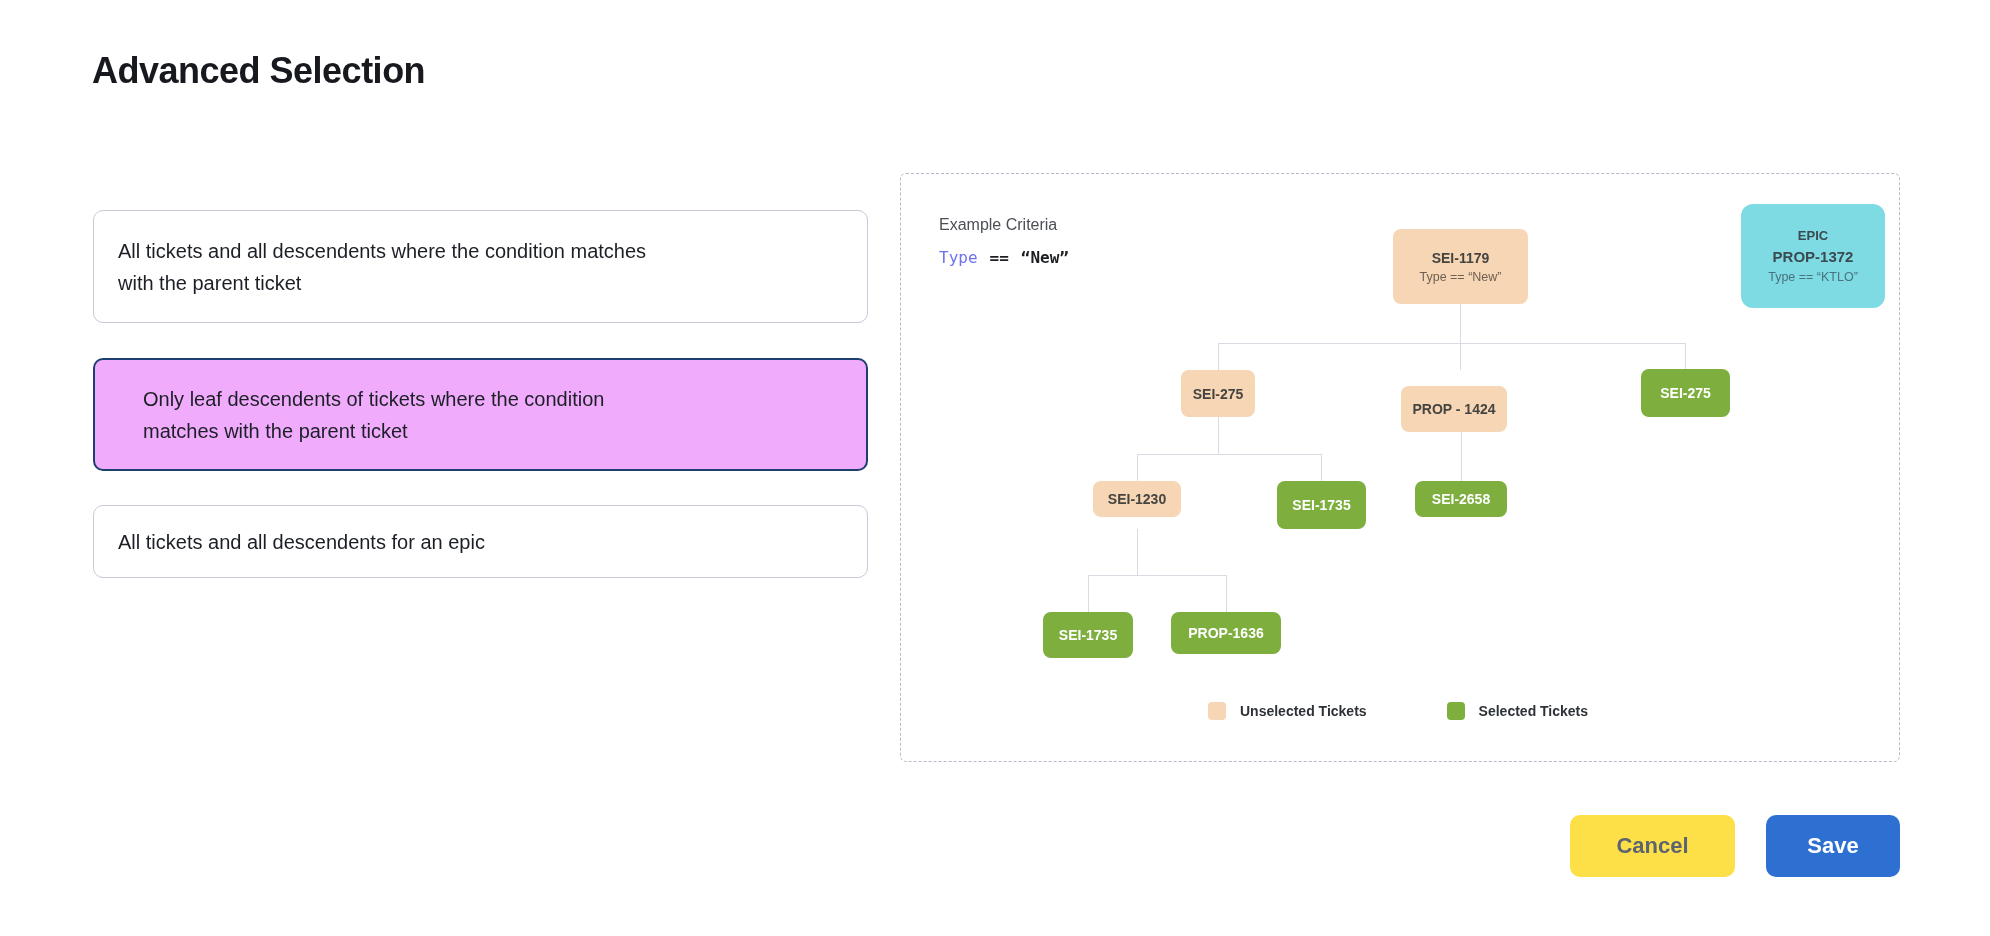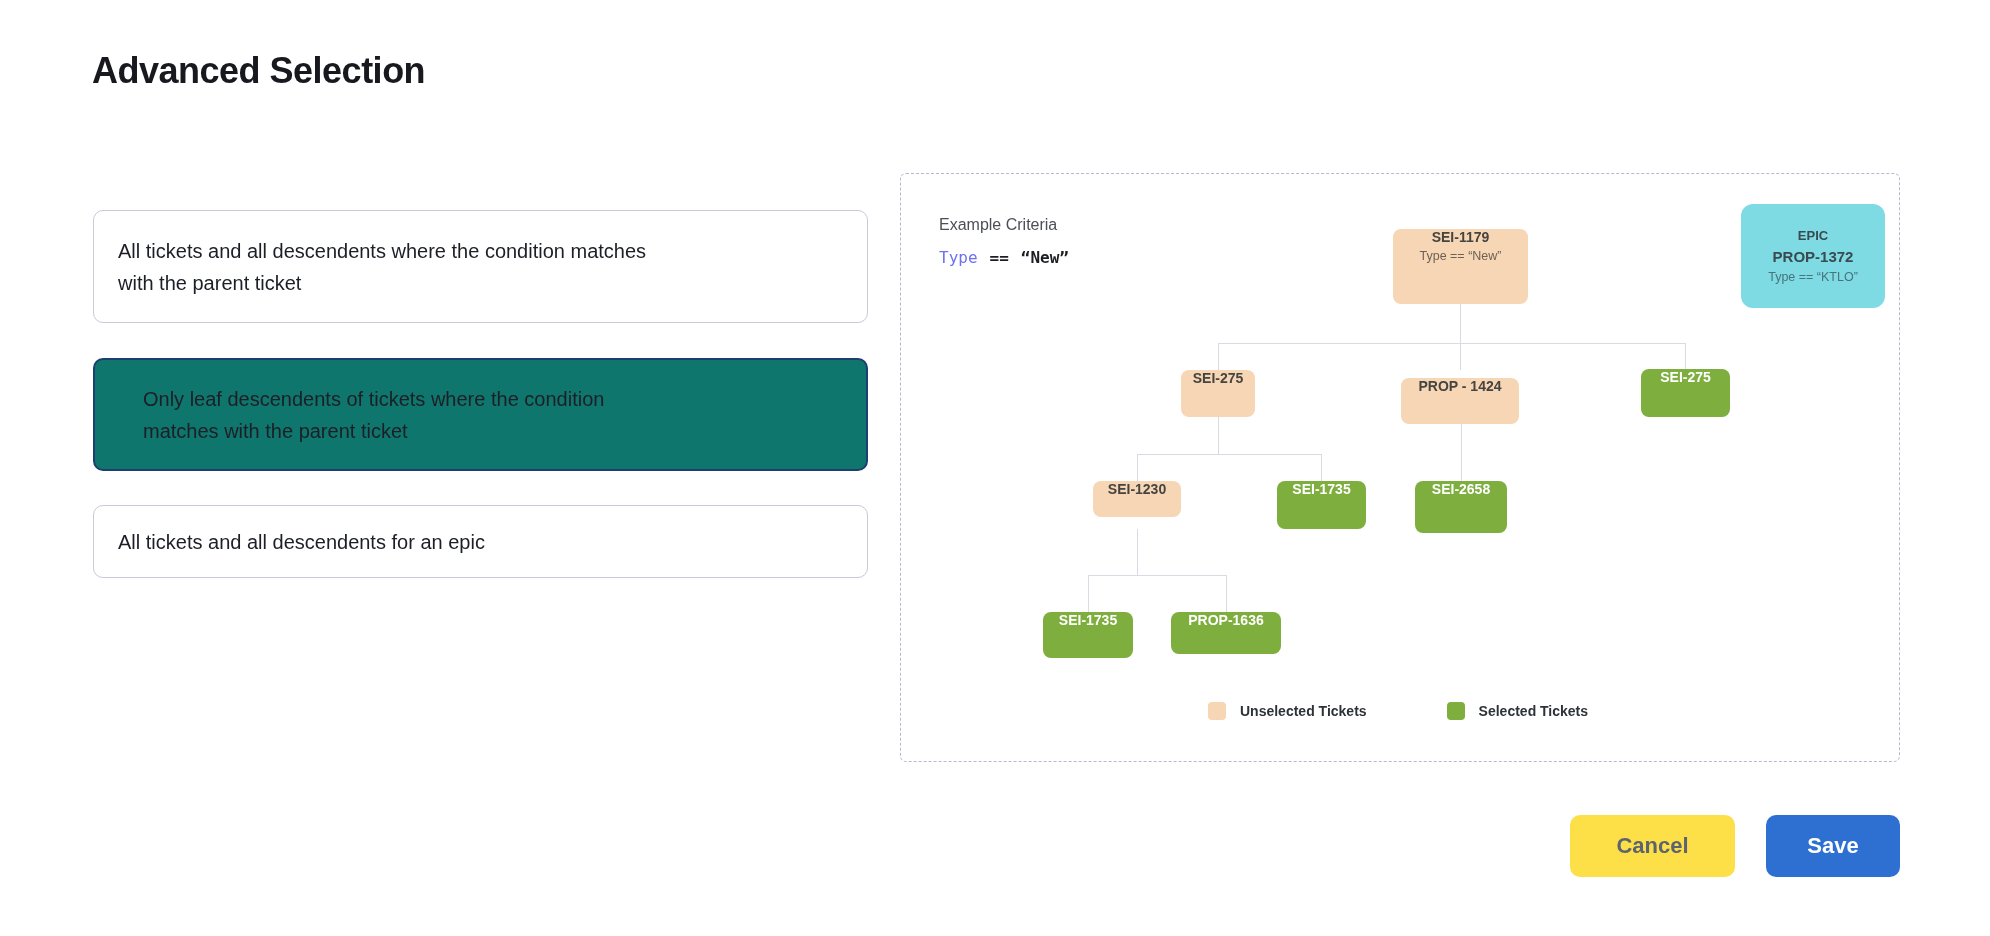--- a/index.html
+++ b/index.html
@@ -13,21 +13,21 @@
 
   
   .options { position:absolute; left:93px; top:210px; width:775px; }
   .option {
     width:775px; border:1px solid #c7cad7; border-radius:10px; background:#ffffff;
     display:flex; align-items:center; padding:0 24px; cursor:pointer;
   }
   .option p { font-size:20px; font-weight:500; color:#1c1f26; line-height:32px; max-width:540px; }
   .option.h2line { height:113px; }
   .option.h1line { height:73px; }
-  .option.selected { background:#0f766e; border:2px solid #1d3f6f;padding-left:48px; }
+  .option.selected { background:#f0abfc; border:2px solid #1d3f6f;padding-left:48px; }
   .opt-gap-a { margin-bottom:35px; }
   .opt-gap-b { margin-bottom:34px; }
   .opt-gap-c { margin-bottom:37px; }
 
   
   .panel {
     position:absolute; left:900px; top:173px; width:1000px; height:589px;
     border:1px dashed #b6b9cb; border-radius:6px; background:#ffffff;
   }
   .criteria-heading { position:absolute; left:38px; top:42px; font-size:16px; color:#4c4f55; }
@@ -41,21 +41,21 @@
     position:absolute; left:840px; top:30px; width:144px; height:104px;
     background:#7edbe3; border-radius:12px; display:flex; flex-direction:column;
     align-items:center; justify-content:center; gap:5px;
   }
   .epic-card .l1 { font-size:13px; font-weight:700; color:#394a50; }
   .epic-card .l2 { font-size:15px; font-weight:700; color:#394a50; }
   .epic-card .l3 { font-size:12.5px; color:#47737c; }
 
   
   .node { position:absolute; border-radius:8px; display:flex; flex-direction:column;
-          align-items:center; justify-content:flex-start; z-index:2; }
+          align-items:center; justify-content:center; z-index:2; }
   .node .node-label { font-size:14px; font-weight:700; }
   .node.peach { background:#f6d6b4; }
   .node.peach .node-label { color:#454440; }
   .node.green { background:#7dae3e; }
   .node.green .node-label { color:#ffffff; }
   .node .node-sub { font-size:12.5px; color:#6e6154; margin-top:4px; }
 
   .tline { position:absolute; background:#d8dbe2; z-index:1; }
 
   .legend { position:absolute; left:307px; top:528px; display:flex; align-items:center; }
@@ -116,33 +116,33 @@
   <div class="tline" style="left:187px;top:401px;width:1px;height:37px"></div>
   <div class="tline" style="left:325px;top:401px;width:1px;height:37px"></div>
 
   <div class="node peach" style="left:492px;top:55px;width:135px;height:75px">
     <div class="node-label">SEI-1179</div>
     <div class="node-sub">Type == “New”</div>
   </div>
   <div class="node peach" style="left:280px;top:196px;width:74px;height:47px">
     <div class="node-label">SEI-275</div>
   </div>
-  <div class="node peach" style="left:500px;top:204px;width:118px;height:46px">
+  <div class="node peach" style="left:500px;top:212px;width:106px;height:46px">
     <div class="node-label">PROP - 1424</div>
   </div>
   <div class="node green" style="left:740px;top:195px;width:89px;height:48px">
     <div class="node-label">SEI-275</div>
   </div>
   <div class="node peach" style="left:192px;top:307px;width:88px;height:36px">
     <div class="node-label">SEI-1230</div>
   </div>
   <div class="node green" style="left:376px;top:307px;width:89px;height:48px">
     <div class="node-label">SEI-1735</div>
   </div>
-  <div class="node green" style="left:514px;top:307px;width:92px;height:52px">
+  <div class="node green" style="left:514px;top:307px;width:92px;height:36px">
     <div class="node-label">SEI-2658</div>
   </div>
   <div class="node green" style="left:142px;top:438px;width:90px;height:46px">
     <div class="node-label">SEI-1735</div>
   </div>
   <div class="node green" style="left:270px;top:438px;width:110px;height:42px">
     <div class="node-label">PROP-1636</div>
   </div>
 
   <div class="legend">

